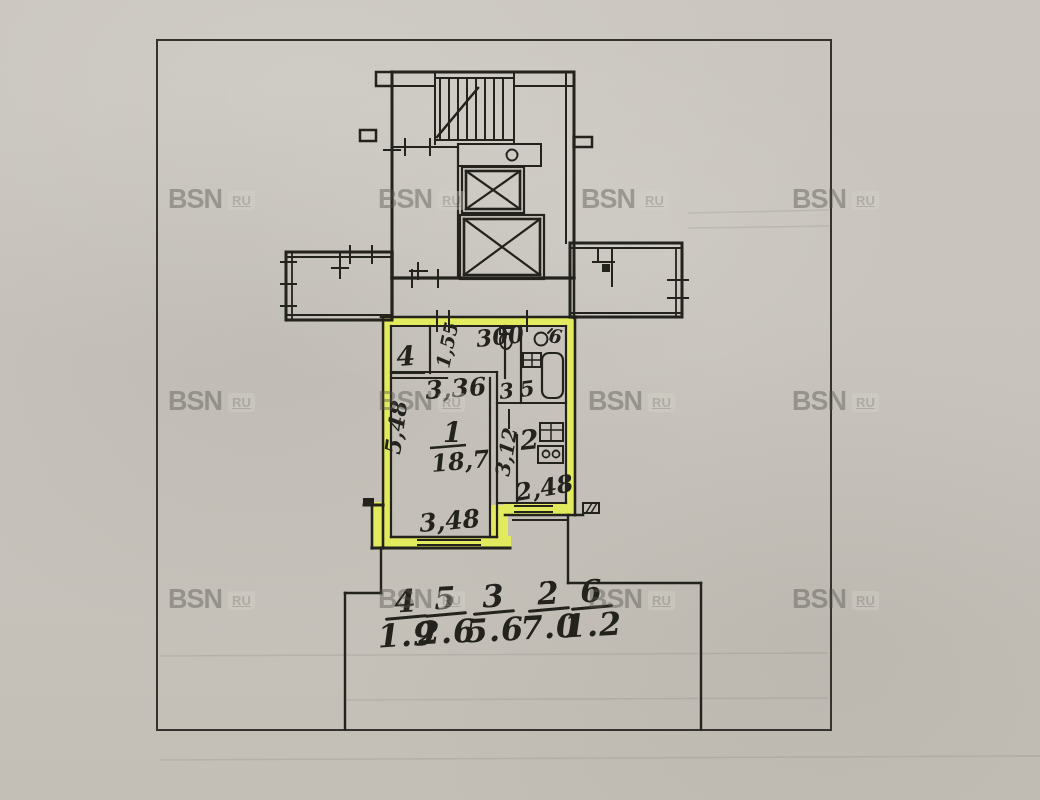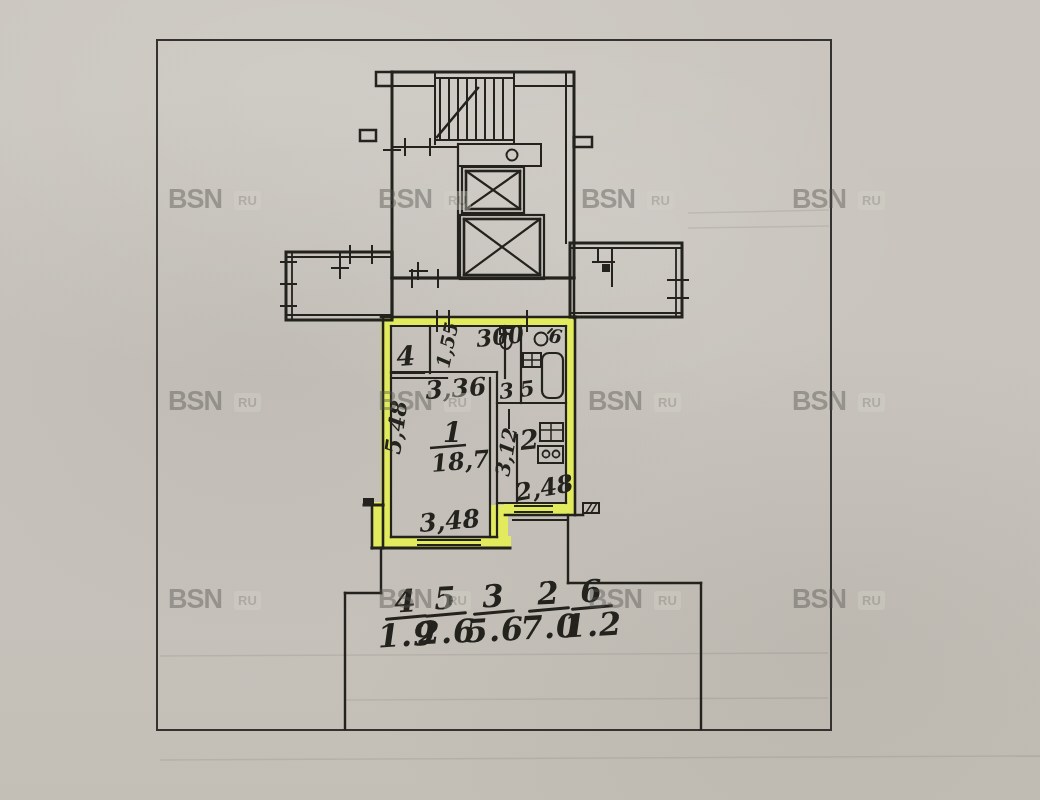--- a/index.html
+++ b/index.html
@@ -6,24 +6,24 @@
   body{width:1040px;height:800px;overflow:hidden;font-family:"DejaVu Serif",serif;}
   #stage{position:relative;width:1040px;height:800px;
     background:
       radial-gradient(900px 500px at 30% 12%, rgba(255,255,255,.10), rgba(0,0,0,0) 60%),
       radial-gradient(700px 420px at 25% 45%, rgba(120,115,105,.10), rgba(0,0,0,0) 65%),
       radial-gradient(800px 500px at 80% 80%, rgba(110,105,95,.10), rgba(0,0,0,0) 60%),
       radial-gradient(500px 300px at 55% 30%, rgba(255,255,255,.08), rgba(0,0,0,0) 70%),
       linear-gradient(180deg,#cac6bf 0%, #c8c4bd 55%, #c3bfb7 100%);
   }
   svg{position:absolute;left:0;top:0;z-index:2;}
-  .wm{position:absolute;z-index:3;display:flex;align-items:center;gap:12px;opacity:.42;pointer-events:none;}
+  .wm{position:absolute;z-index:3;display:flex;align-items:center;gap:6px;opacity:.42;pointer-events:none;}
   .wm-b{font-family:"Liberation Sans",sans-serif;font-weight:bold;font-size:27px;letter-spacing:-1px;color:#55534e;}
   .wm-ru{font-family:"Liberation Sans",sans-serif;font-weight:bold;font-size:13px;color:#8d8a83;
-     background:rgba(212,209,202,.92);padding:2px 4px;border-radius:3px;transform:translateY(1px);}
+     background:rgba(212,209,202,.92);padding:2px 4px;border-radius:3px;transform:translateY(1px);text-decoration:underline;}
   .frac{position:absolute;z-index:2;width:52px;display:flex;flex-direction:column;align-items:center;
      color:#23221d;transform:rotate(-3deg);}
   .frac .num{font-style:italic;font-weight:bold;font-size:31px;line-height:26px;}
   .frac .bar{height:3px;background:#23221d;width:42px;margin:2px 0 1px 0;transform:rotate(-2deg);border-radius:2px;}
   .frac .den{font-style:italic;font-weight:bold;font-size:32px;line-height:30px;letter-spacing:1px;}
   .hand{font-family:"DejaVu Serif",serif;font-style:italic;font-weight:bold;fill:#23221d;}
 </style>
 </head>
 <body>
 

